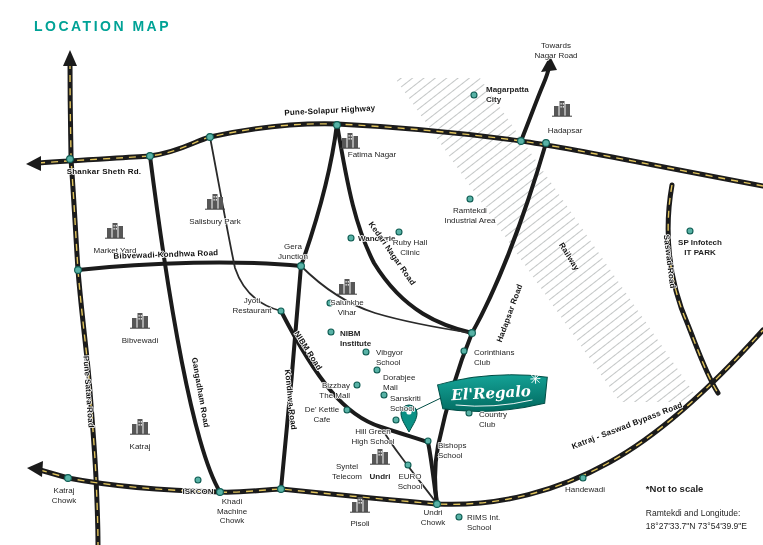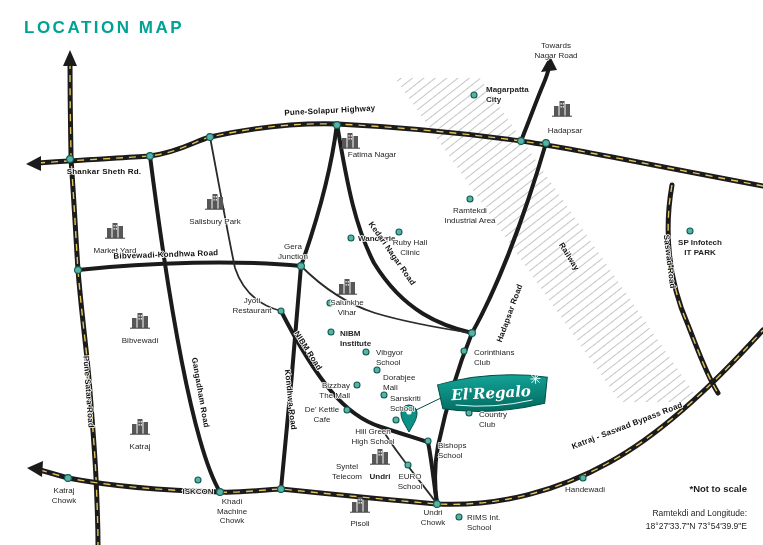--- a/index.html
+++ b/index.html
@@ -1,18 +1,18 @@
 <!DOCTYPE html>
 <html><head>
 <meta charset="utf-8">
 <style>
   html,body{margin:0;padding:0;background:#ffffff;font-family:"Liberation Sans",sans-serif;}
   .stage{position:relative;width:763px;height:545px;background:#ffffff;overflow:hidden;}
-  .title{position:absolute;left:24px;top:18px;color:#00a296;font-size:17px;font-weight:bold;letter-spacing:2.5px;}
-  .notes{position:absolute;right:16px;bottom:12px;text-align:right;color:#1e1e1e;font-size:8.5px;line-height:1.55;}
+  .title{position:absolute;left:34px;top:18px;color:#00a296;font-size:14px;font-weight:bold;letter-spacing:2.5px;}
+  .notes{position:absolute;right:16px;bottom:12px;text-align:left;color:#1e1e1e;font-size:8.5px;line-height:1.55;}
   .notes .nts{font-weight:bold;font-size:9.5px;margin-bottom:10px;}
   svg{position:absolute;left:0;top:0;}
   .hwy{stroke:#1b1b1b;stroke-width:5;fill:none;stroke-linecap:round;}
   .hwy-dash{stroke:#e0c35c;stroke-width:1.4;fill:none;stroke-dasharray:7 6;stroke-linecap:butt;}
   .road{stroke:#1b1b1b;stroke-width:4;fill:none;stroke-linecap:round;}
   .road-thin{stroke:#2a2a2a;stroke-width:1.8;fill:none;stroke-linecap:round;}
   .arrow{fill:#1b1b1b;}
   .dot{fill:#58b2a6;stroke:#0e5c52;stroke-width:1.1;}
   .bldg rect{fill:#575757;}
   .bldg .win{fill:#ffffff;stroke:none;}

